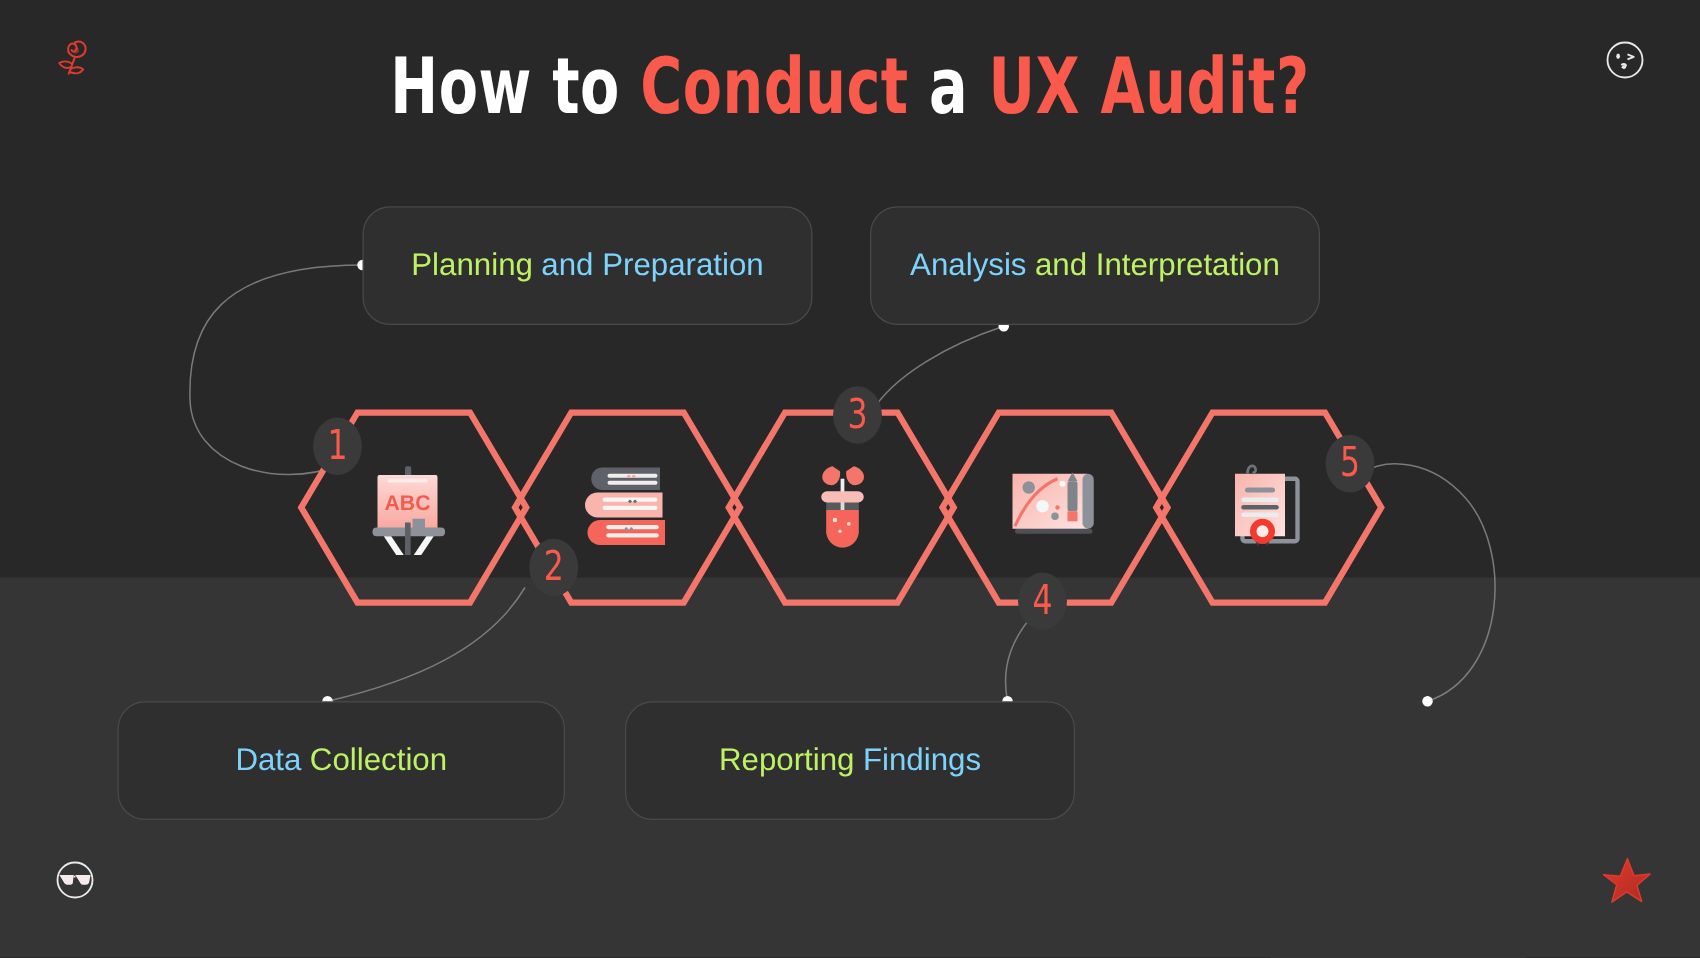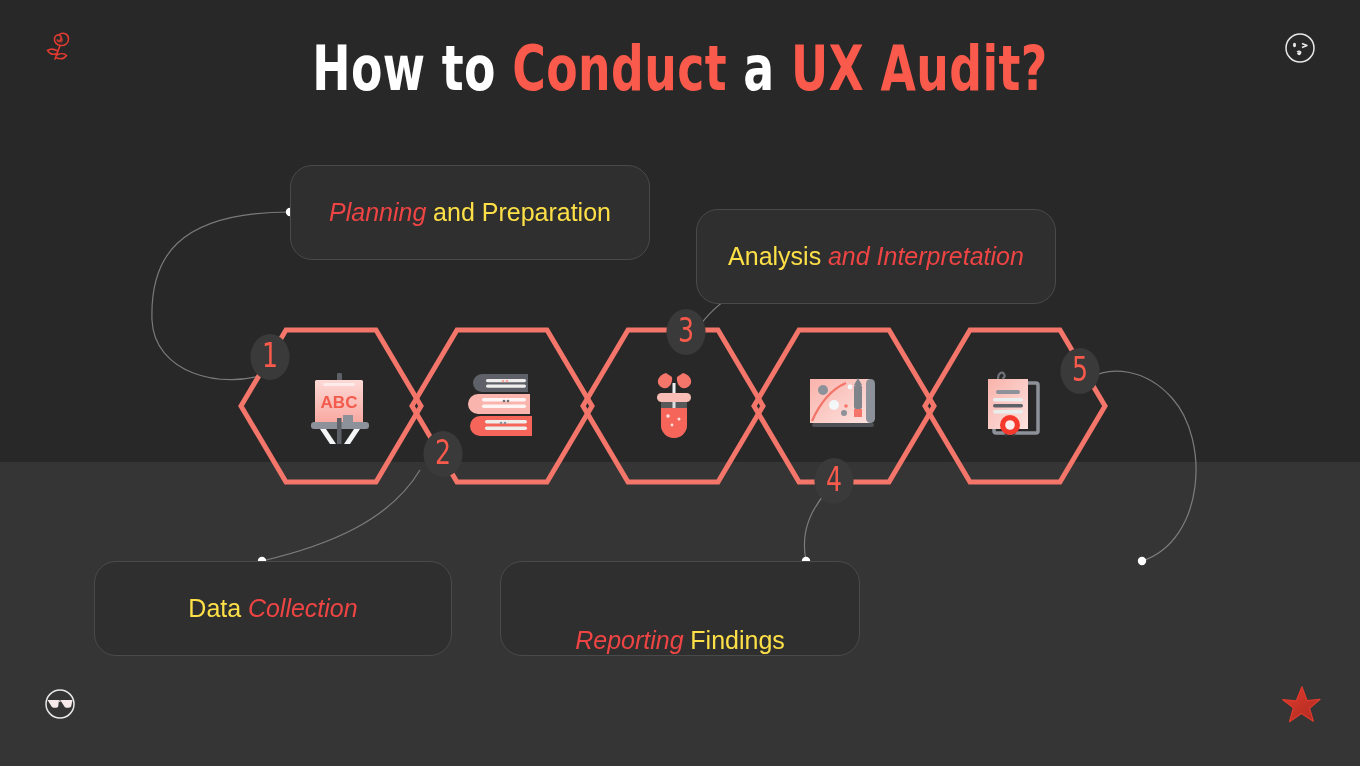--- a/index.html
+++ b/index.html
@@ -53,28 +53,28 @@
     position:absolute;
     border:1px solid #4a4a4a;
     border-radius:22px;
     background:#2f2f2f;
     display:flex; align-items:center; justify-content:center;
     padding:0 26px;
     font-size:25px;
     line-height:1.15;
     white-space:nowrap;
   }
-  .label-box .w { color:#ef4444;font-style:italic; }
-  .label-box .c { color:#fde047; }
+  .label-box .w { color:#bef264; }
+  .label-box .c { color:#7dd3fc; }
   .label-box .sp { display:inline-block; width:0.27em; }
 
   #box-1 { left:290px; top:165px; width:360px; height:95px; }
-  #box-2 { left:696px; top:165px; width:360px; height:95px;margin-top:44px; }
+  #box-2 { left:696px; top:165px; width:360px; height:95px; }
   #box-3 { left:94px;  top:561px; width:358px; height:95px;align-items:center; }
-  #box-4 { left:500px; top:561px; width:360px; height:95px;align-items:flex-end; }
+  #box-4 { left:500px; top:561px; width:360px; height:95px; }
   #box-5 { left:907px; top:561px; width:360px; height:95px; }
 
   
   #overlay { position:absolute; left:0; top:0; width:1360px; height:766px; }
 
   
   .num-badge {
     position:absolute;
     width:46px; height:46px;
     border-radius:50%;
@@ -92,21 +92,21 @@
   #num-3 { left:663px; top:309px; }
   #num-4 { left:811px; top:458px; }
   #num-5 { left:1057px;top:348px; }
 
   
   .hex-icon {
     position:absolute;
     width:80px; height:80px;
     display:flex; align-items:center; justify-content:center;
   }
-  #icon-1 { left:300px; top:365px;text-align:center; }
+  #icon-1 { left:287px; top:365px;text-align:center; }
   #icon-2 { left:463px; top:365px; }
   #icon-3 { left:634px; top:365px; }
   #icon-4 { left:804px; top:365px; }
   #icon-5 { left:975px; top:365px; }
 </style>
 </head>
 <body>
 
 <div id="slide" data-name="slide-canvas">
 

